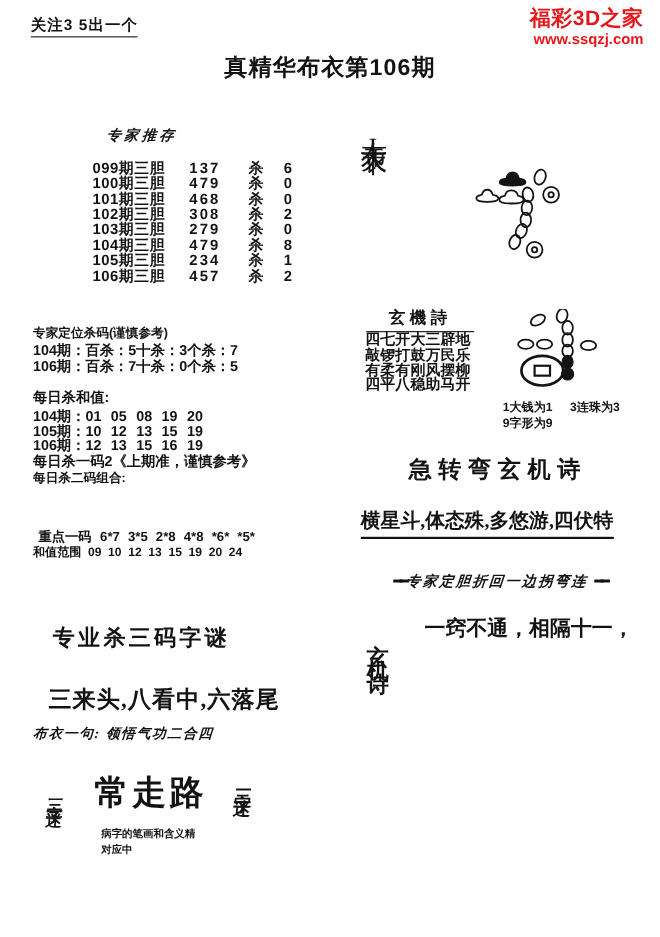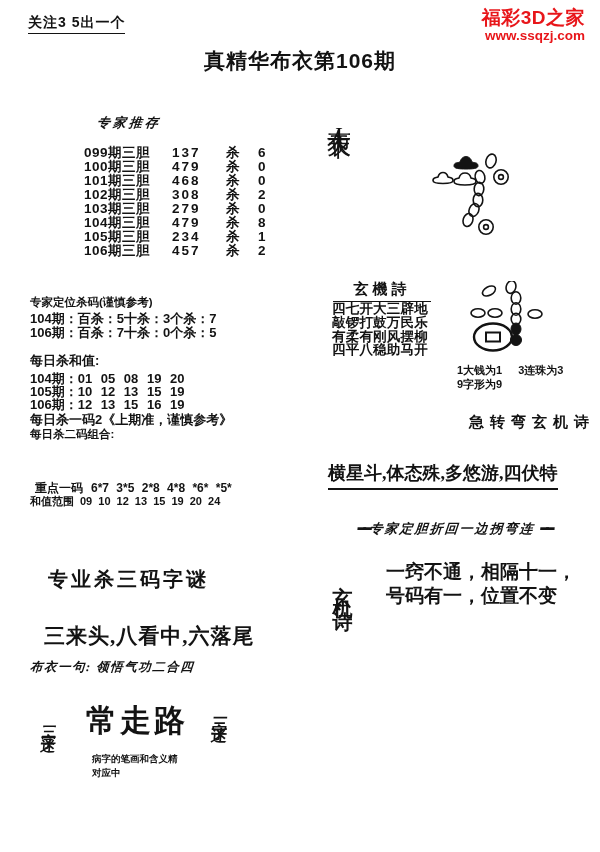--- a/index.html
+++ b/index.html
@@ -68,22 +68,22 @@
   .fig7 { left:432px; top:150px; }
   .xj-header { left:333px; top:280px; width:98px; text-align:center; font-size:15px;
                font-weight:bold; letter-spacing:4px; border-bottom:1.5px solid #131313;
                padding-bottom:2px; }
   .xj-poem { left:332px; top:302px; font-size:13.5px; font-weight:bold;
              line-height:13.8px; letter-spacing:0.2px; }
   .fig9 { left:468px; top:281px; }
   .fig-note1 { left:457px; top:363px; font-size:11px; font-weight:bold; }
   .fig-note1 .n2 { margin-left:16px; }
   .fig-note2 { left:457px; top:377px; font-size:11px; font-weight:bold; }
-  .sharp-header { left:310px; top:413px; width:285px; text-align:right;
-                  font-size:15px; font-weight:bold; letter-spacing:6px; }
+  .sharp-header { left:310px; top:413px; width:285px; text-align:center;
+                  font-size:21px; font-weight:bold; letter-spacing:6px; }
   .sharp-line { left:328px; top:461px; font-size:18px; font-weight:bold;
                 border-bottom:2px solid #131313; padding-bottom:3px; }
   .divider { left:315px; top:520px; width:280px; text-align:center; font-size:13px;
              font-weight:bold; letter-spacing:2px; transform:skewX(-5deg); }
   .divider .dash { letter-spacing:-2px; font-style:normal; }
   .divider .dr { margin-left:6px; }
   .bx-title { left:330px; top:570px; font-size:20px; font-weight:bold; letter-spacing:13px; }
   .bx-lines { left:386px; top:560px; font-size:19px; font-weight:bold; line-height:23.5px; }
 
   svg .ln { stroke:#131313; fill:none; stroke-width:1.6; }
@@ -254,14 +254,13 @@
 <div class="abs sharp-header serif">急转弯玄机诗</div>
 <div class="abs sharp-line serif">横星斗,体态殊,多悠游,四伏特</div>
 
 <div class="abs divider serif it">
   <span class="dash">━━</span><span>专家定胆折回一边拐弯连</span><span class="dash dr">━━</span>
 </div>
 
 <div class="abs bx-title serif vert">玄机诗</div>
 <div class="abs bx-lines serif">
   <div>一窍不通，相隔十一，</div>
-  <div>号码有一，位置不变</div>
 </div>
 
 </body></html>

